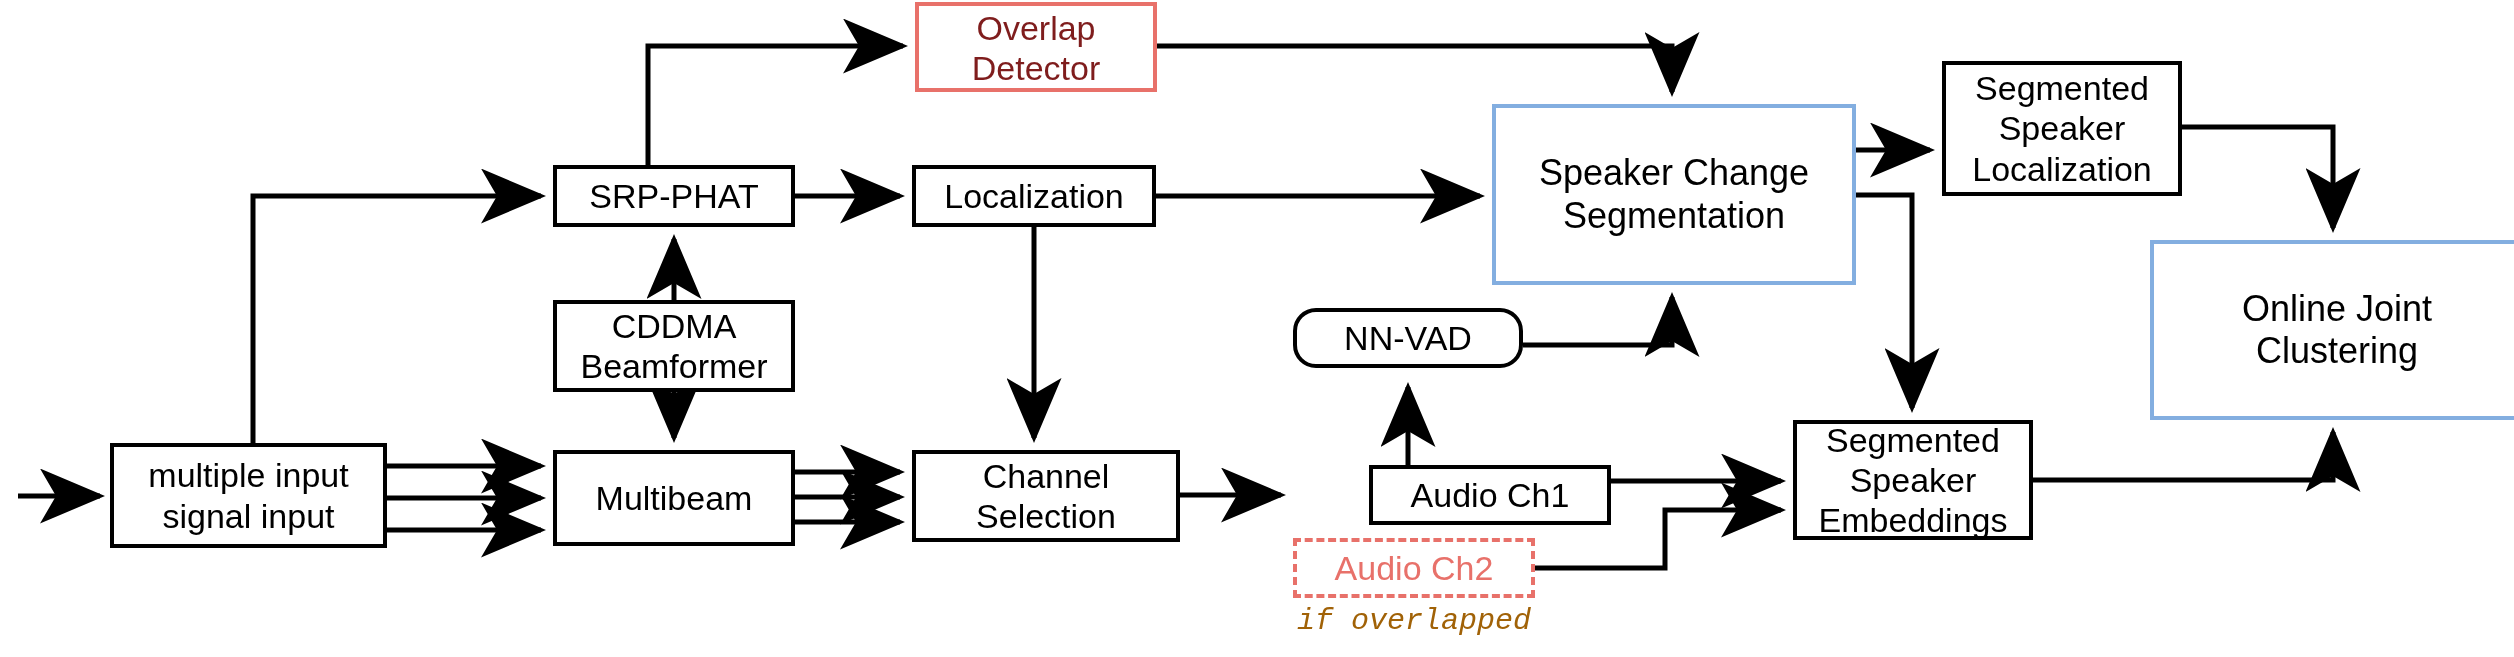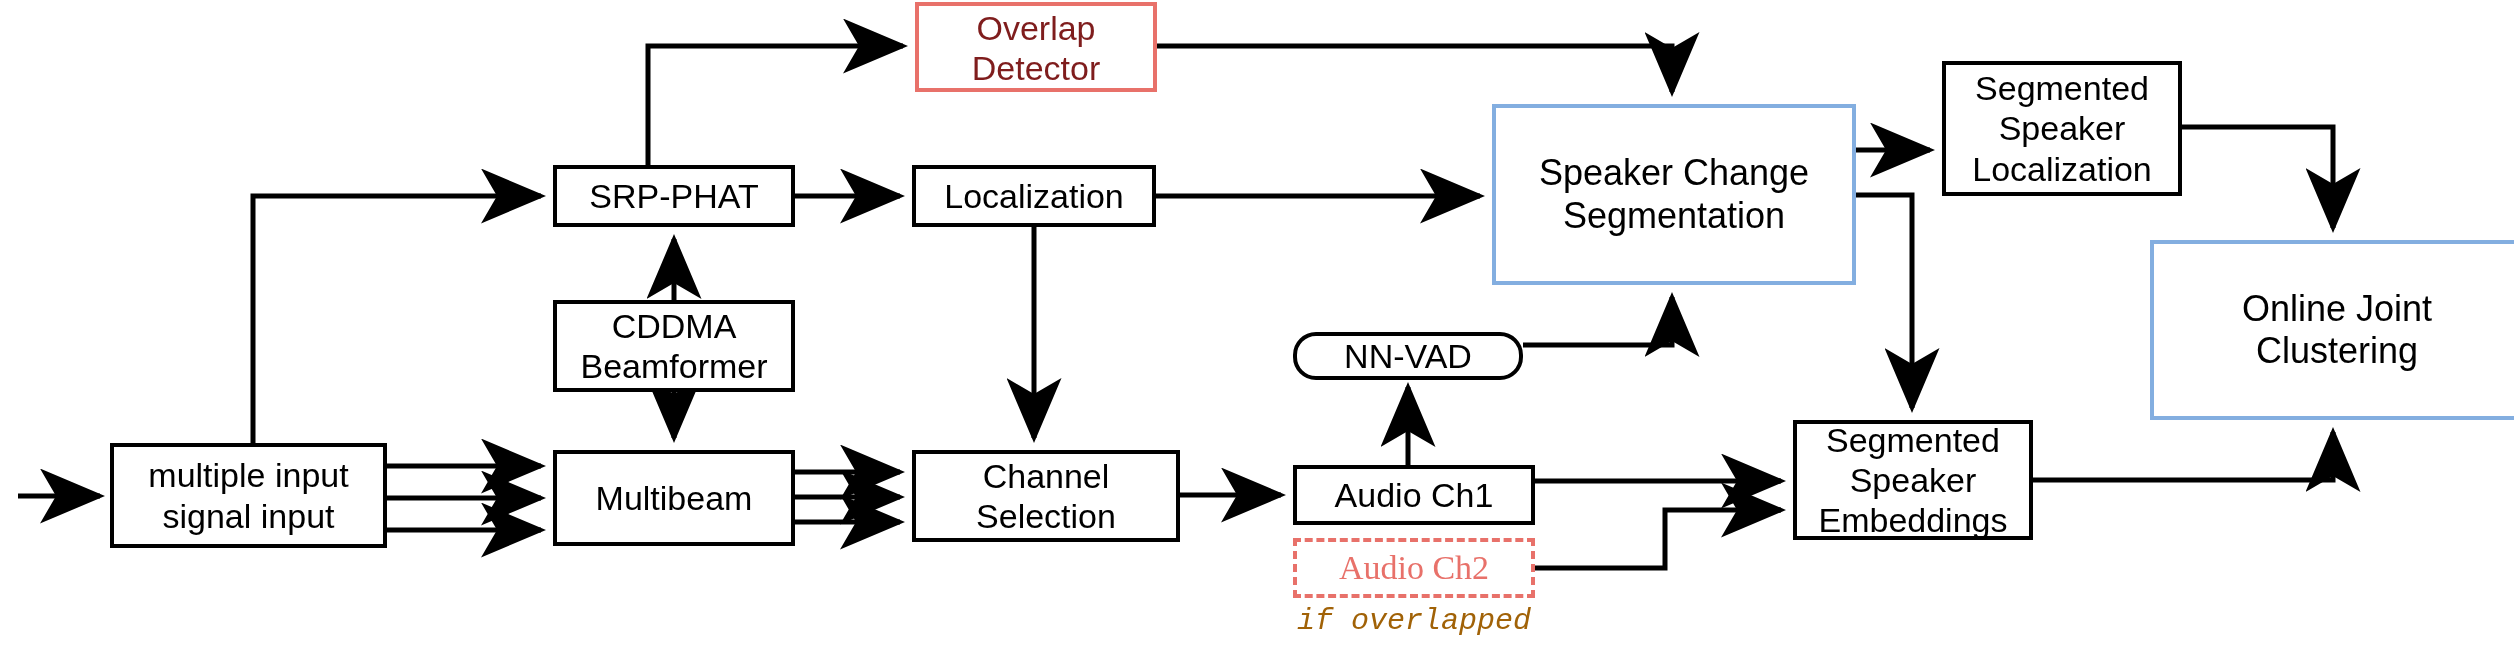--- a/index.html
+++ b/index.html
@@ -116,33 +116,33 @@
     </div>
   </div>
 
   <div class="node blk" style="left:912px;top:450px;width:268px;height:92px;">
     <div>
       <span>Channel</span>
       <span>Selection</span>
     </div>
   </div>
 
-  <div class="node blk" style="left:1293px;top:332px;width:230px;height:48px;border-radius:23px;">
+  <div class="node blk" style="left:1293px;top:308px;width:230px;height:60px;border-radius:23px;">
     <div>
       <span>NN-VAD</span>
     </div>
   </div>
 
-  <div class="node blk" style="left:1293px;top:465px;width:242px;height:60px;">
+  <div class="node blk" style="left:1369px;top:465px;width:242px;height:60px;">
     <div>
       <span>Audio Ch1</span>
     </div>
   </div>
 
-  <div class="node reddash" style="left:1293px;top:538px;width:242px;height:60px;font-family:Liberation Serif, serif;">
+  <div class="node reddash" style="left:1293px;top:538px;width:242px;height:60px;">
     <div>
       <span>Audio Ch2</span>
     </div>
   </div>
 
   <div class="node blue" style="left:1492px;top:104px;width:364px;height:181px;">
     <div>
       <span>Speaker Change</span>
       <span>Segmentation</span>
     </div>

